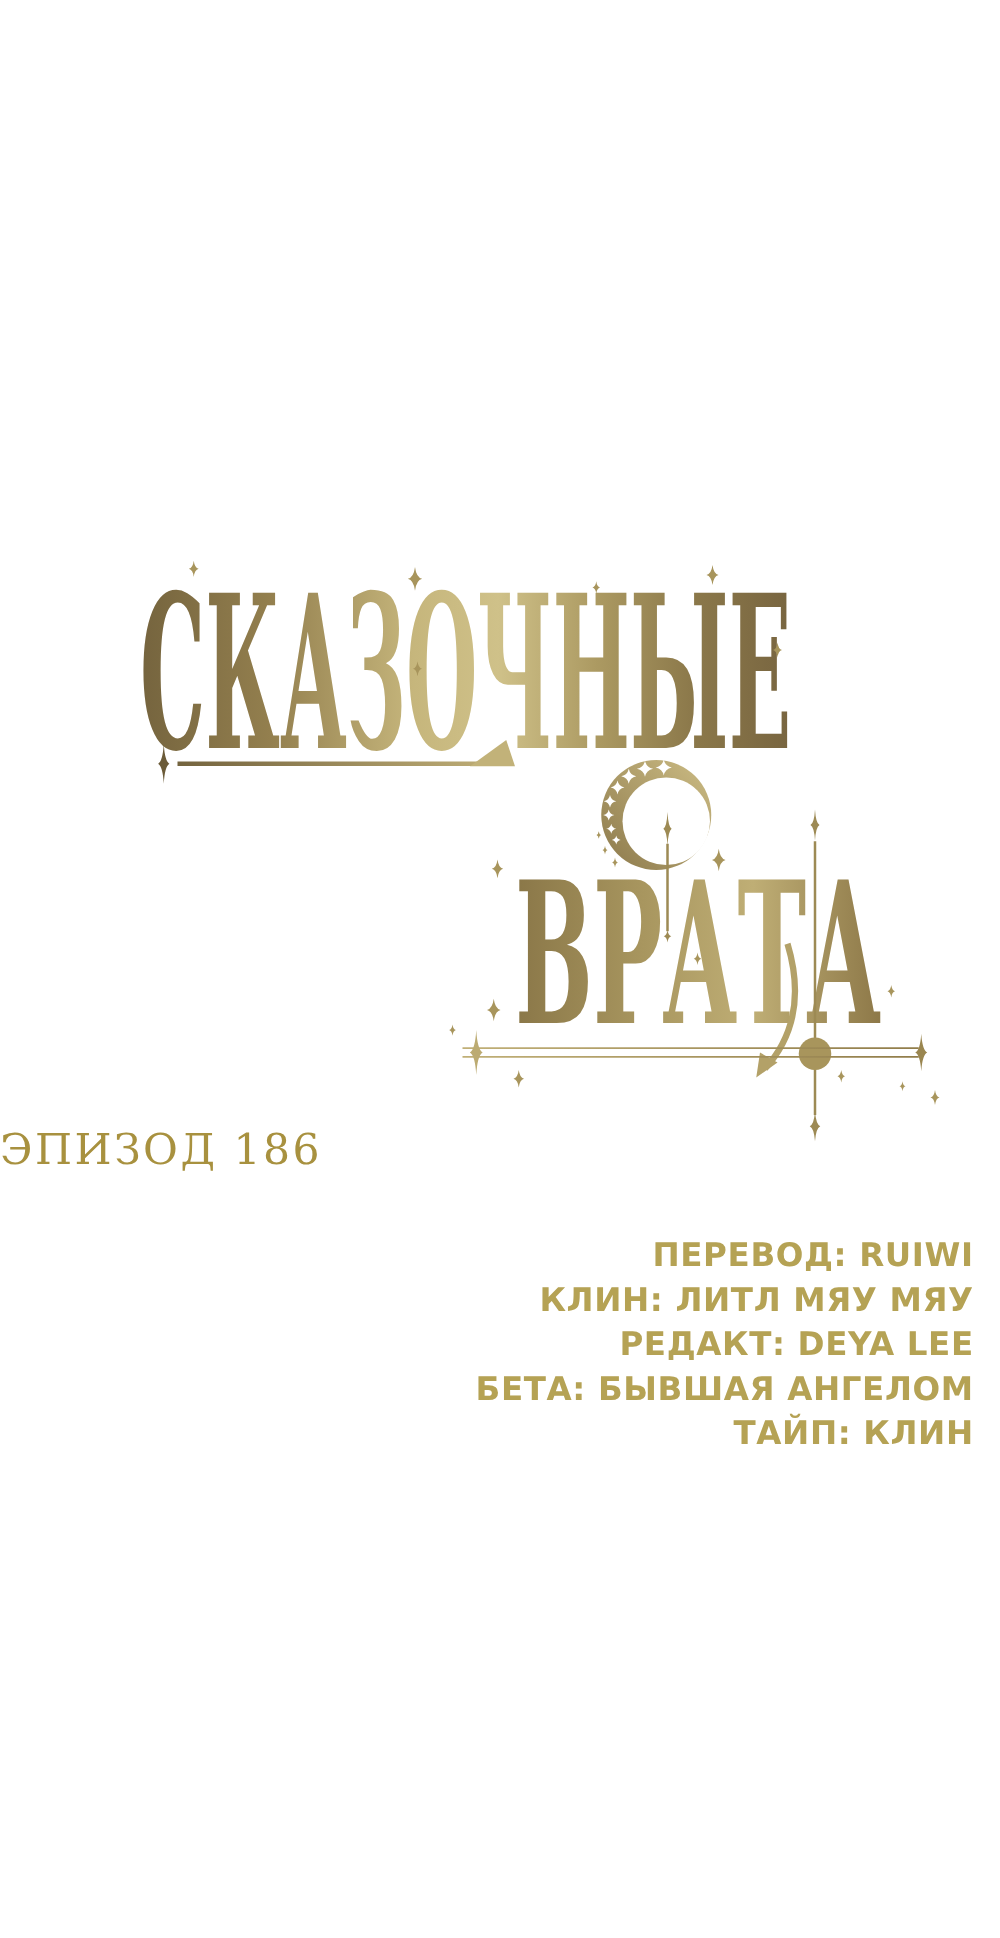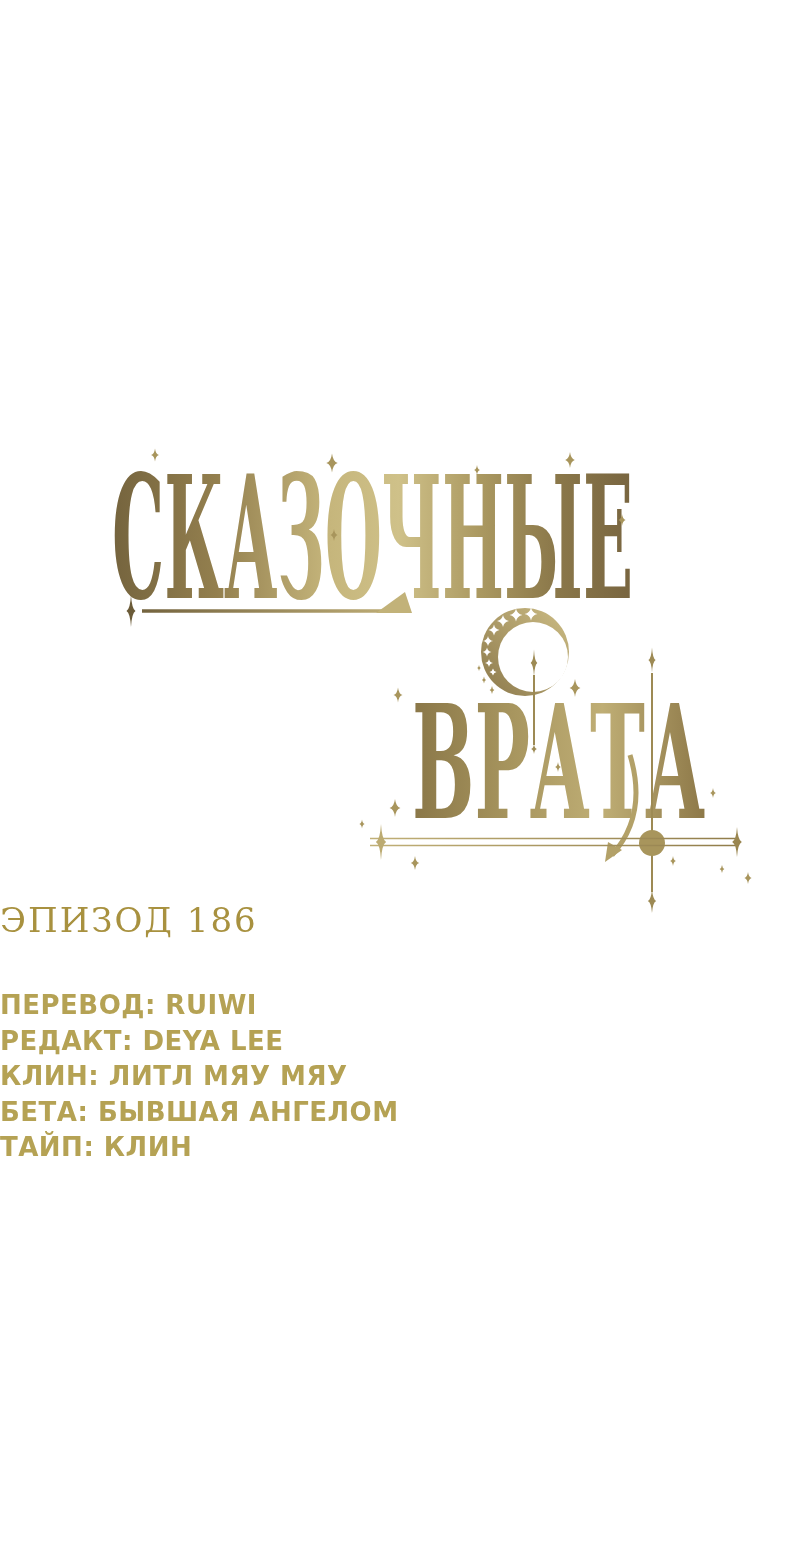--- a/index.html
+++ b/index.html
@@ -32,21 +32,21 @@
     font-family: "DejaVu Serif", serif;
     font-size: 34px;
     letter-spacing: 2px;
     color: #a8913f;
   }
   .credits {
     position: absolute;
     top: 988px;
     left: 0;
     width: 779px;
-    text-align: left;
+    text-align: right;
     font-family: "DejaVu Sans", sans-serif;
     font-weight: bold;
     font-size: 26px;
     line-height: 35.5px;
     letter-spacing: 0.5px;
     color: #b5a254;
   }
 </style>
 </head>
 <body>
@@ -165,19 +165,19 @@
       <use href="#sp" transform="translate(673,431) scale(0.5)"></use>
       <use href="#sp" transform="translate(722,439) scale(0.4)"></use>
       <use href="#sp" transform="translate(748,448) scale(0.6)"></use>
     </g>
   </svg>
 
   <div class="episode">ЭПИЗОД 186</div>
 
   <div class="credits">
     <div>ПЕРЕВОД: RUIWI</div>
+    <div>КЛИН: ЛИТЛ МЯУ МЯУ</div>
     <div>РЕДАКТ: DEYA LEE</div>
-    <div>КЛИН: ЛИТЛ МЯУ МЯУ</div>
     <div>БЕТА: БЫВШАЯ АНГЕЛОМ</div>
     <div>ТАЙП: КЛИН</div>
   </div>
 
 </div>
 
 </body></html>

